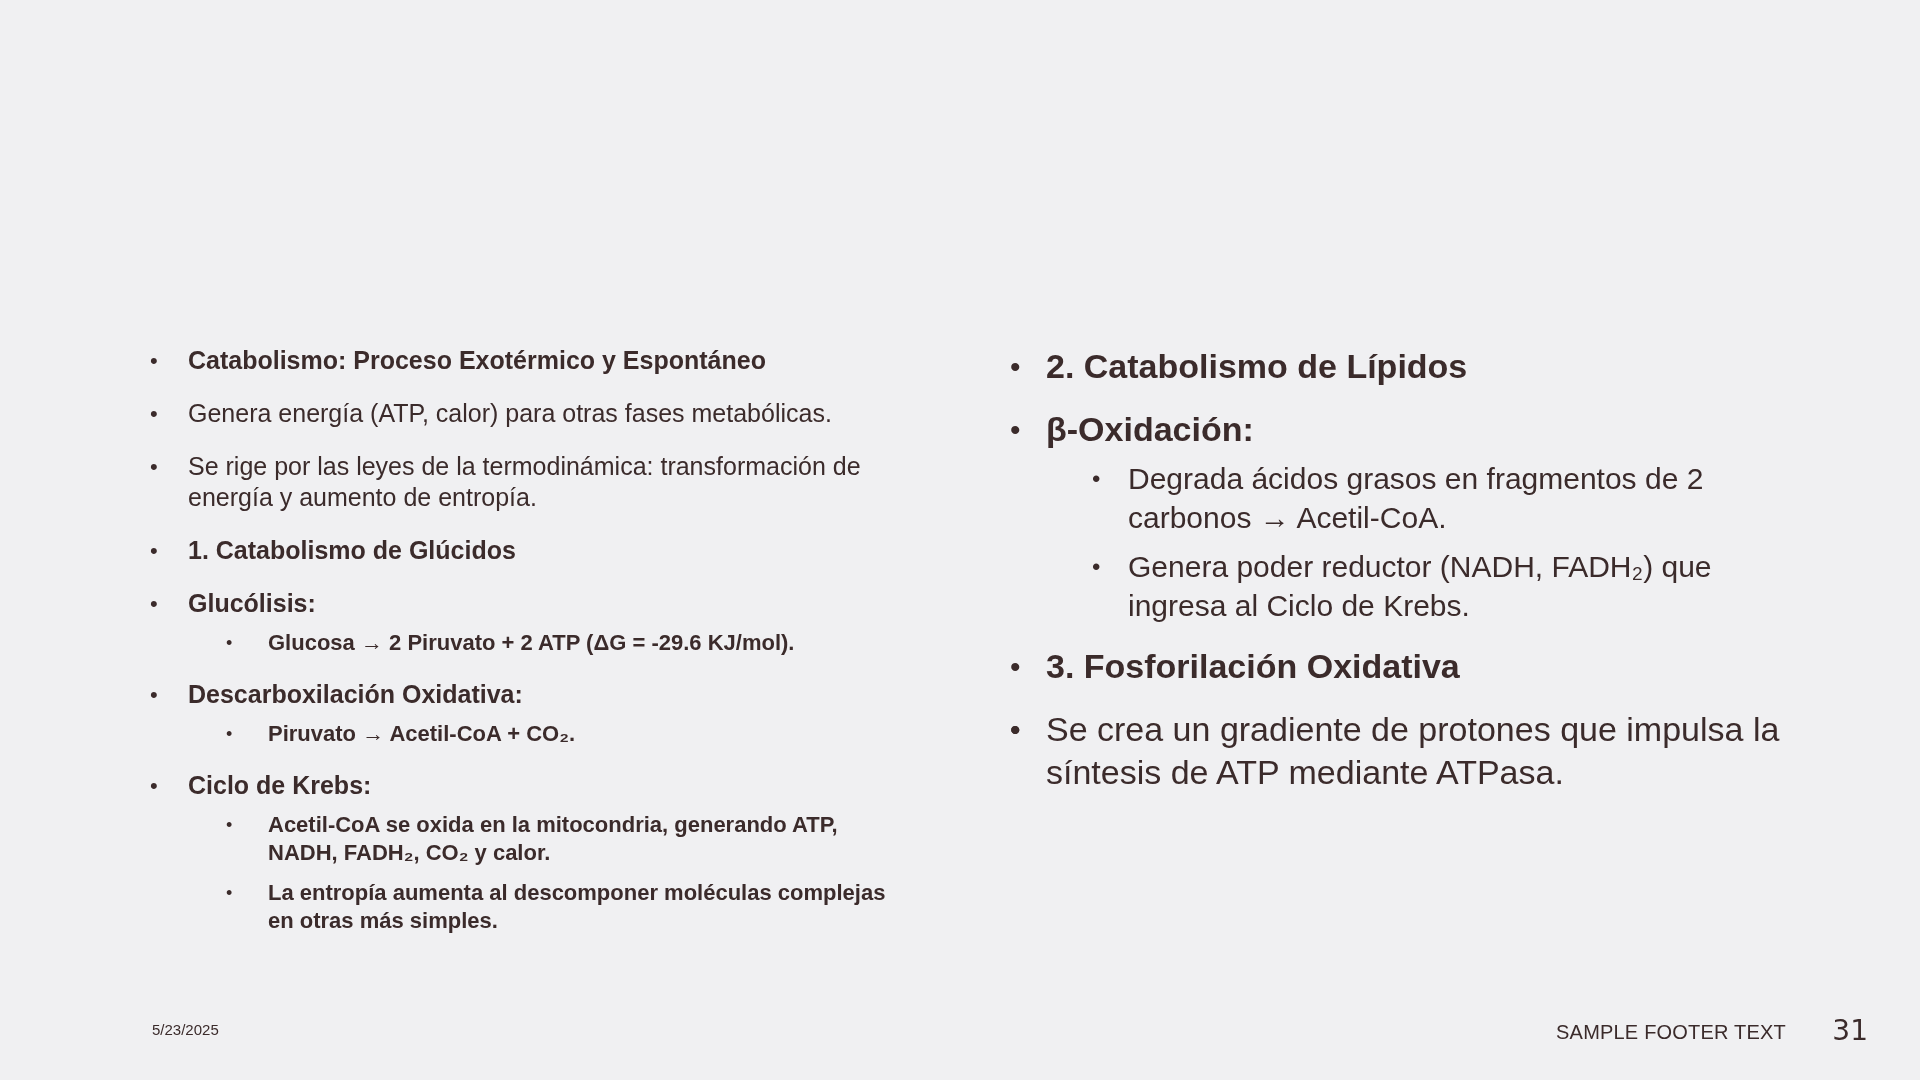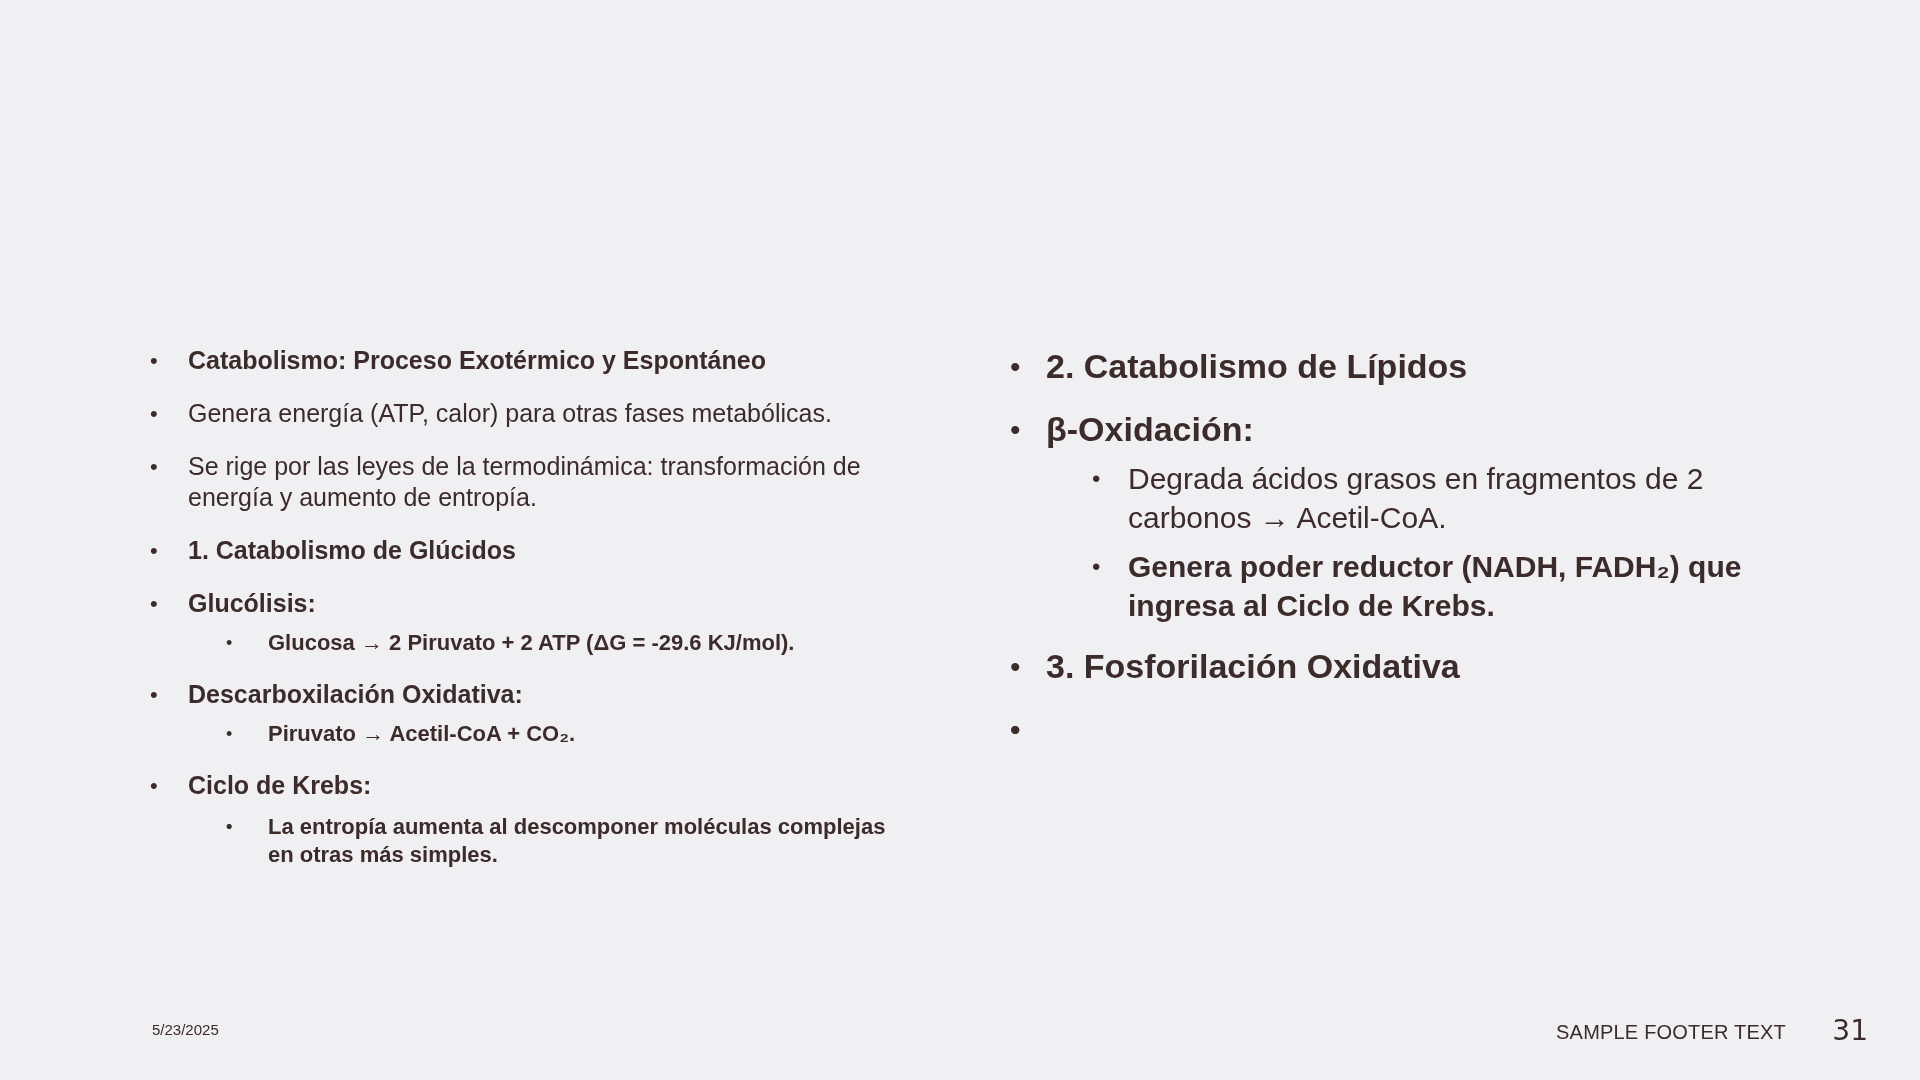--- a/index.html
+++ b/index.html
@@ -79,20 +79,21 @@
           <span class="text">Piruvato → Acetil-CoA + CO₂.</span>
         </li>
       </ul>
     </li>
     <li class="item l1 bold has-sub">
       <span class="bullet">•</span>
       <span class="text">Ciclo de Krebs:</span>
       <ul class="sub">
         <li class="item l2">
           <span class="bullet">•</span>
+          <span class="text">Acetil-CoA se oxida en la mitocondria, generando ATP, NADH, FADH₂, CO₂ y calor.</span>
         </li>
         <li class="item l2">
           <span class="bullet">•</span>
           <span class="text">La entropía aumenta al descomponer moléculas complejas en otras más simples.</span>
         </li>
       </ul>
     </li>
   </ul>
 </div>
 
@@ -105,32 +106,33 @@
     <li class="item l1 bold">
       <span class="bullet">•</span>
       <span class="text">β-Oxidación:</span>
       <ul class="sub">
         <li class="item l2" style="font-weight:normal">
           <span class="bullet">•</span>
           <span class="text" style="font-weight:normal">Degrada ácidos grasos en fragmentos de 2 carbonos → Acetil-CoA.</span>
         </li>
         <li class="item l2" style="font-weight:normal">
           <span class="bullet">•</span>
-          <span class="text" style="font-weight:bold">Genera poder reductor (NADH, FADH₂) que ingresa al Ciclo de Krebs.</span>
+          <span class="text" style="font-weight:normal">Genera poder reductor (NADH, FADH₂) que ingresa al Ciclo de Krebs.</span>
         </li>
       </ul>
     </li>
     <li class="item l1 bold">
       <span class="bullet">•</span>
       <span class="text">3. Fosforilación Oxidativa</span>
     </li>
     <li class="item l1">
       <span class="bullet">•</span>
     </li>
     <li class="item l1">
       <span class="bullet">•</span>
+      <span class="text">Se crea un gradiente de protones que impulsa la síntesis de ATP mediante ATPasa.</span>
     </li>
   </ul>
 </div>
 
 <div class="footer-date">5/23/2025</div>
 <div class="footer-text">SAMPLE FOOTER TEXT</div>
 <div class="page-number">31</div>
 
 </body></html>

